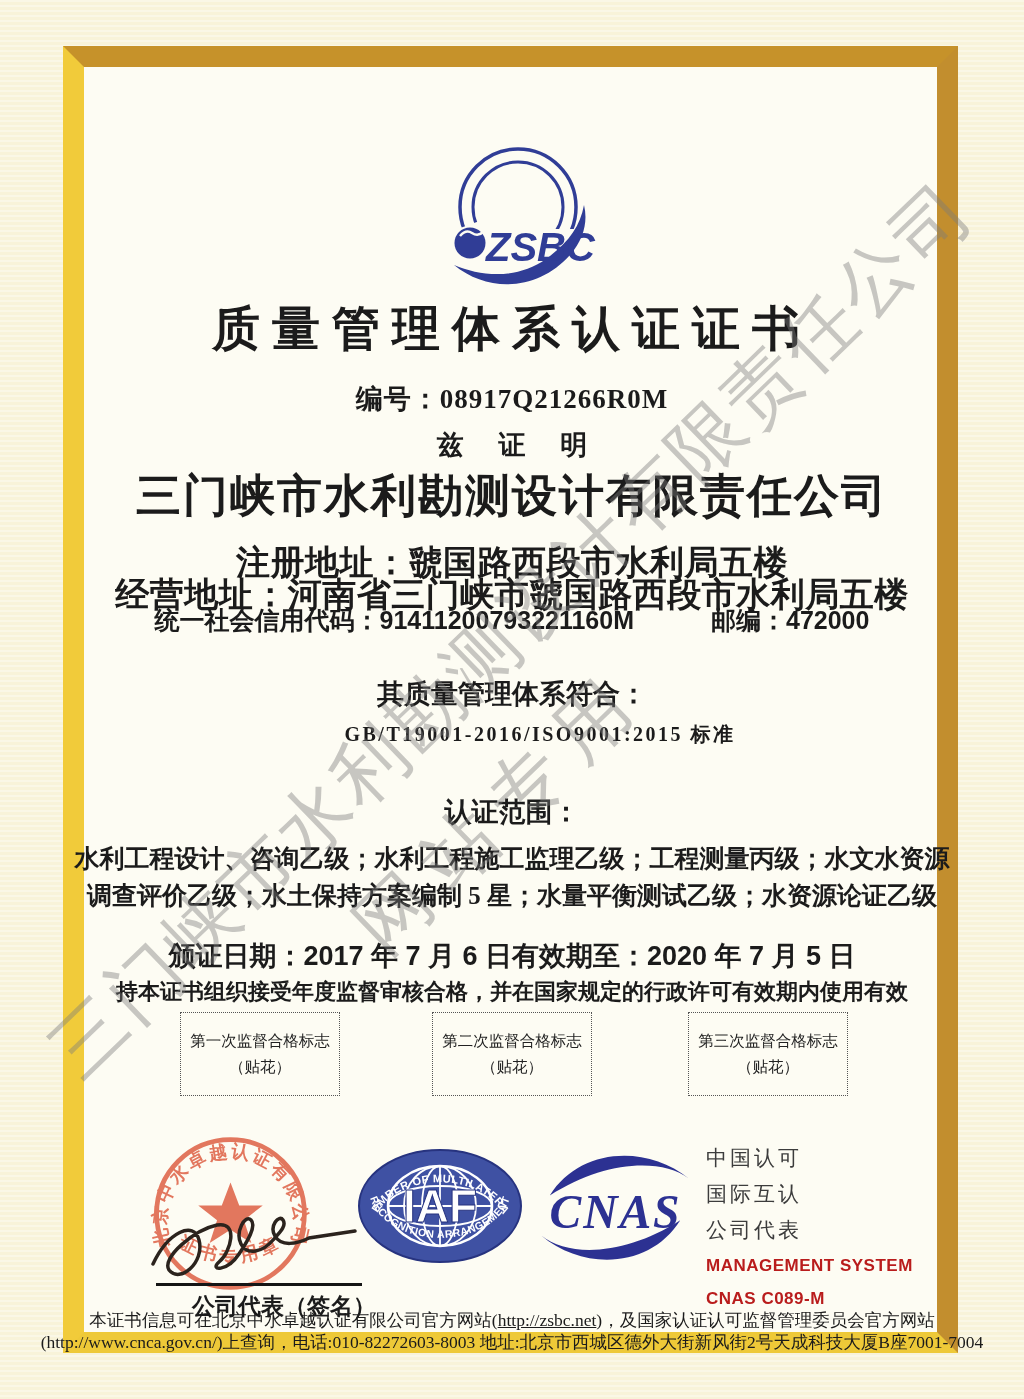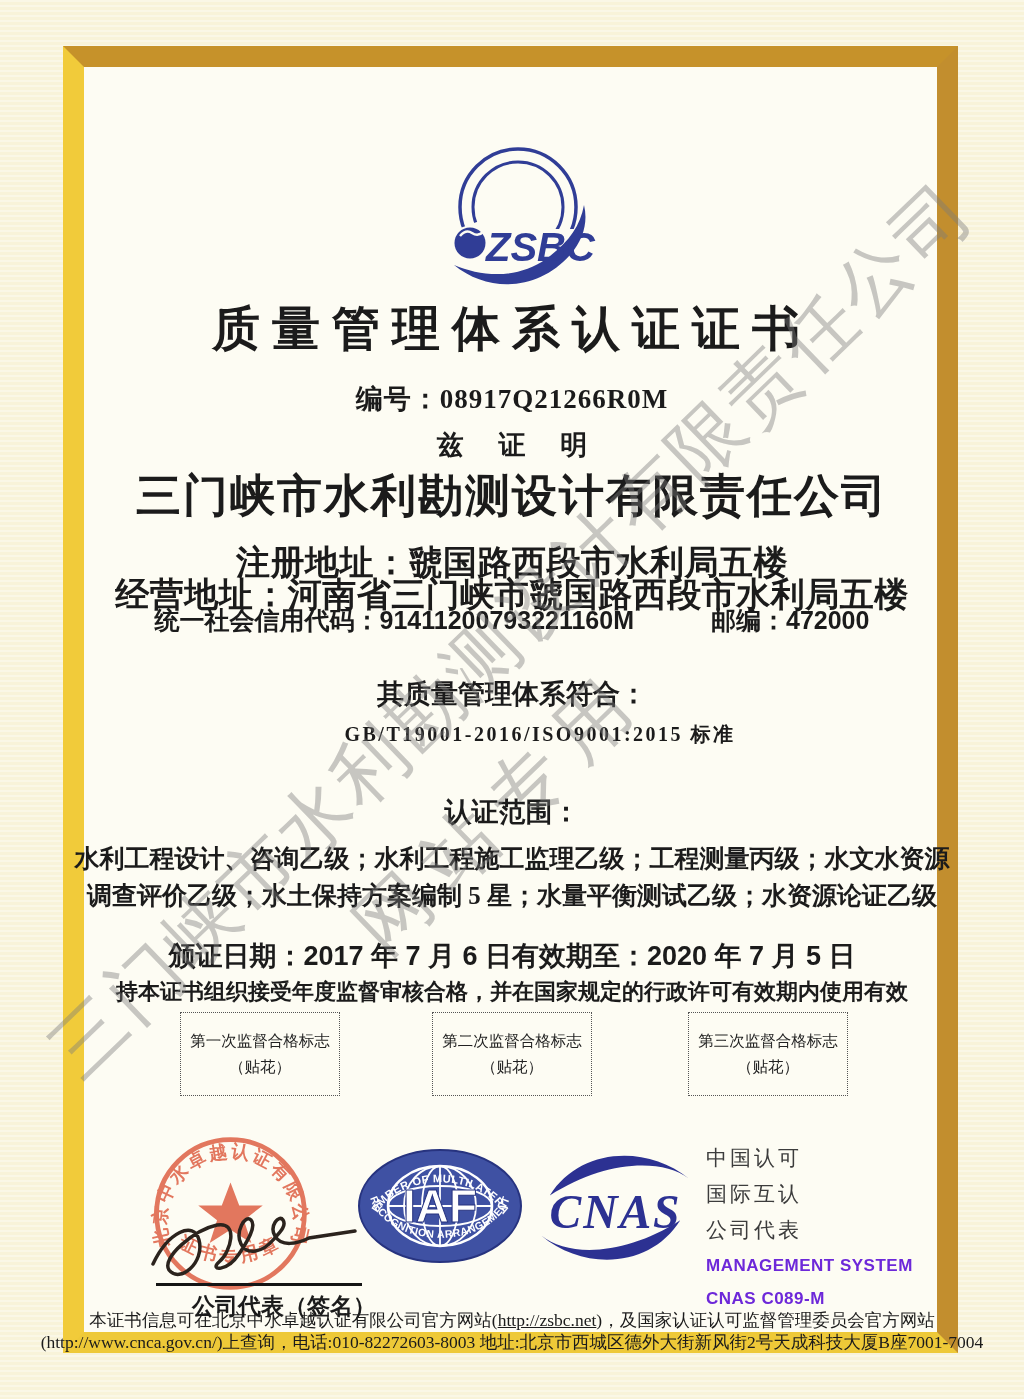--- a/index.html
+++ b/index.html
@@ -36,21 +36,21 @@
   .daterow{top:938px;display:flex;justify-content:center;width:100%;position:absolute;font-size:27px;font-weight:bold;white-space:nowrap;}
   .supnote{top:977px;font-size:22px;font-weight:600;}
   .stickerbox{
     position:absolute;top:1012px;width:160px;height:84px;box-sizing:border-box;
     border:1px dotted #555;display:flex;flex-direction:column;align-items:center;justify-content:center;
     gap:5px;font-size:15.5px;color:#222;background:transparent;
   }
   .box1{left:180px;text-align:right;} .box2{left:432px;} .box3{left:688px;}
   .accred{position:absolute;left:706px;top:1148px;color:#3c3c3c;line-height:1;}
   .accred .zh{font-size:21px;letter-spacing:3px;margin-bottom:15px;}
-  .accred .en{font-family:"Liberation Sans",sans-serif;font-size:17px;font-weight:bold;margin-top:16px;letter-spacing:.5px;color:#6d28d9;}
+  .accred .en{font-family:"Liberation Sans",sans-serif;font-size:17px;font-weight:bold;margin-top:16px;letter-spacing:.5px;color:#b91c1c;}
   .sigline{position:absolute;left:156px;top:1283px;width:206px;height:3px;background:#151515;}
   .siglabel{position:absolute;left:192px;top:1291px;font-size:23px;font-weight:bold;}
   .footer1{top:1308px;font-size:17.5px;}
   .footer2{top:1330px;font-size:17.5px;z-index:8;}
   .u{text-decoration:underline;}
   .wm{position:absolute;color:rgba(125,125,125,0.42);font-family:"Liberation Sans",sans-serif;
       white-space:nowrap;pointer-events:none;z-index:6;font-weight:400;}
   .wm1{font-size:74px;letter-spacing:4px;left:512px;top:630px;transform:translate(-50%,-50%) rotate(-44deg);}
   .wm2{font-size:74px;letter-spacing:18px;left:500px;top:812px;transform:translate(-50%,-50%) rotate(-44deg);}
   svg{display:block;}

